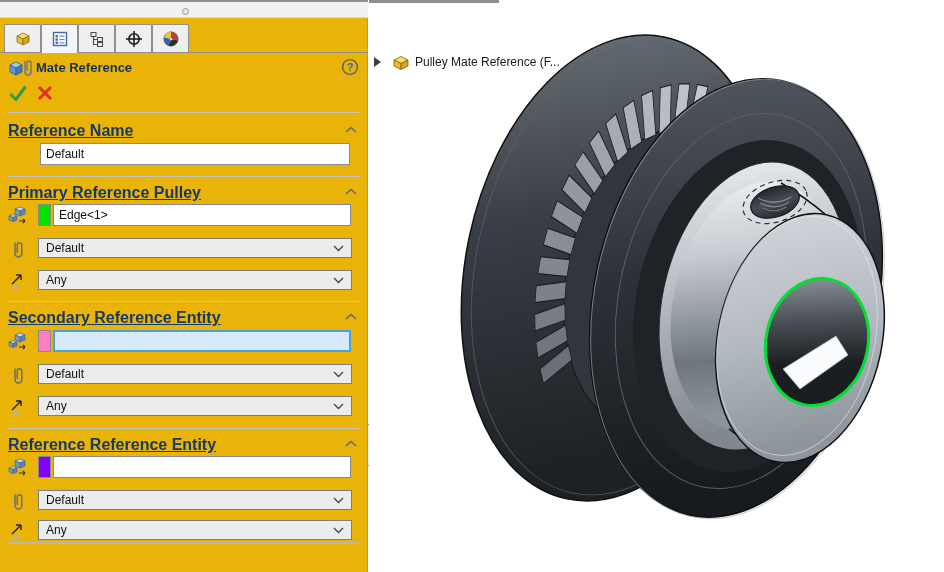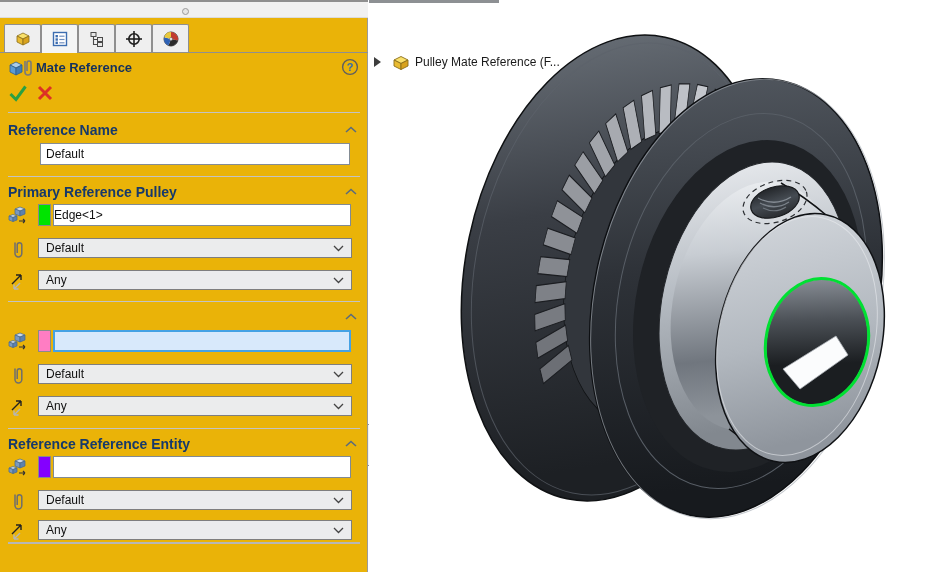--- a/index.html
+++ b/index.html
@@ -19,27 +19,27 @@
       display:flex;align-items:center;justify-content:center;box-sizing:border-box;}
   .tab.active{background:#f4f5f5;height:29px;z-index:2;}
   .tab svg{display:block;}
   
   #pm-title{position:absolute;left:36px;top:60px;font-weight:bold;font-size:13px;color:#14305c;}
   #mate-icon{position:absolute;left:7px;top:57px;}
   #help-btn{position:absolute;left:341px;top:58px;width:18px;height:18px;}
   #ok-btn{position:absolute;left:8px;top:83px;width:20px;height:20px;}
   #cancel-btn{position:absolute;left:36px;top:84px;width:18px;height:18px;}
   .divider{position:absolute;left:8px;width:352px;height:0;border-top:1px solid #c3c3c3;}
-  .sec-label{position:absolute;left:8px;font-weight:bold;font-size:14px;color:#16396b;}
+  .sec-label{position:absolute;left:8px;font-weight:bold;font-size:16px;color:#16396b;text-decoration:underline;}
   .collapse{position:absolute;left:344px;width:16px;height:12px;}
   .row-icon{position:absolute;left:7px;width:22px;height:22px;}
   .swatch{position:absolute;left:38px;width:13px;height:22px;border:1px solid #8a8a8a;box-sizing:border-box;}
   .selbox{position:absolute;left:53px;width:298px;height:22px;background:#ffffff;
       border:1px solid #818a93;box-sizing:border-box;font-size:12px;color:#101010;
-      line-height:20px;}
+      line-height:20px;padding-left:5px;}
   .selbox.active{border:2px solid #45a2e4;background:#d8e9fb;}
   .namebox{position:absolute;left:40px;width:310px;height:22px;box-sizing:border-box;
       border:1px solid #848c94;background:#fff;font-family:"Liberation Sans",sans-serif;
       font-size:12px;color:#101010;padding:0 5px;}
   .dropdown{position:absolute;left:38px;width:314px;height:20px;background:#ebeced;
       border:1px solid #7e7e7e;box-sizing:border-box;display:flex;align-items:center;
       color:#101010;padding-left:7px;}
   .dropdown .chev{margin-left:auto;margin-right:7px;}
   
   #pm-handle{position:absolute;left:368px;top:424px;width:13px;height:42px;background:#f2f2f2;
@@ -184,20 +184,21 @@
   <div class="dropdown" style="top:270px">
     <span>Any</span>
     <span class="chev">
       <svg width="11" height="7" viewBox="0 0 11 7">
           <path d="M1,1 L5.5,5.5 L10,1" fill="none" stroke="#444" stroke-width="1.3"></path>
         </svg>
     </span>
   </div>
   <div class="divider" style="top:301px"></div>
 
+  <div class="sec-label" style="top:309px">Secondary Reference Entity</div>
   <span class="collapse" style="top:311px">
     <svg width="14" height="10" viewBox="0 0 14 10">
         <path d="M2,7 L7,2.5 L12,7" fill="none" stroke="#5a6b7d" stroke-width="1.6"></path>
       </svg>
   </span>
   <span class="row-icon" style="top:330px">
     <svg width="22" height="22" viewBox="0 0 22 22">
       <polygon points="8,5 13,3 18,5 13,7" fill="#cdd9ea" stroke="#46688e" stroke-width="0.7"></polygon>
       <polygon points="8,5 8,10 13,12 13,7" fill="#7a99c0" stroke="#46688e" stroke-width="0.7"></polygon>
       <polygon points="18,5 18,10 13,12 13,7" fill="#5d82ad" stroke="#46688e" stroke-width="0.7"></polygon>

